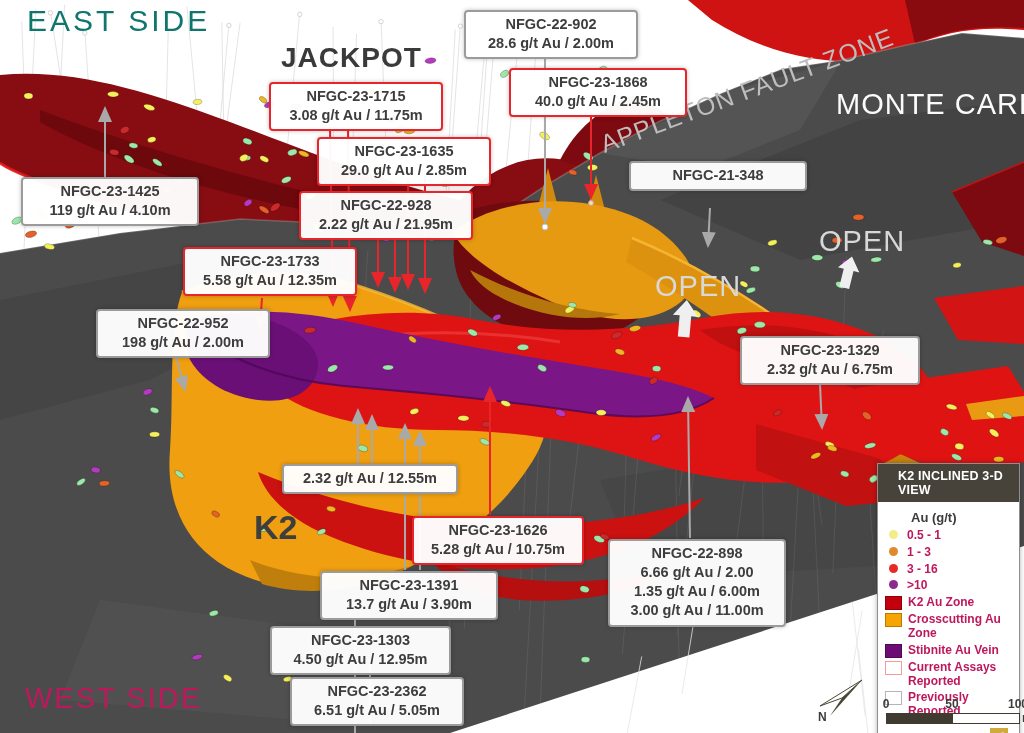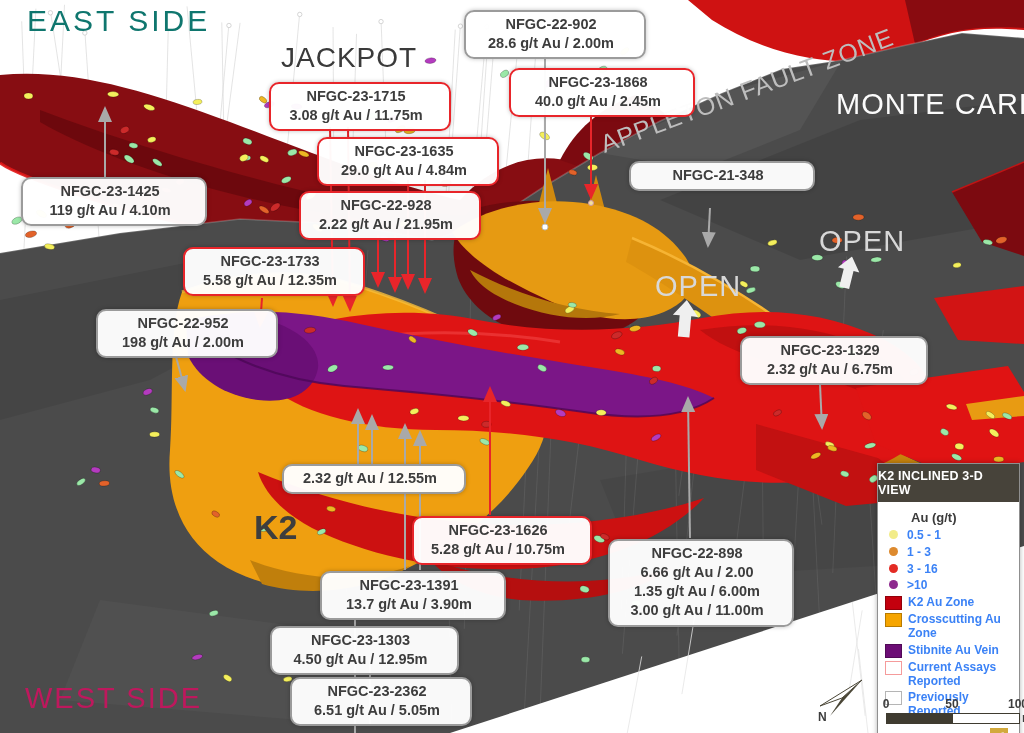--- a/index.html
+++ b/index.html
@@ -1,45 +1,45 @@
 <!DOCTYPE html>
 <html><head>
 <meta charset="utf-8">
 <style>
   html,body{margin:0;padding:0;background:#888;}
   .stage{position:relative;width:1024px;height:733px;overflow:hidden;background:#fff;
          font-family:"Liberation Sans",sans-serif;}
   .stage svg.scene{position:absolute;left:0;top:0;z-index:0;}
   
   .callout{position:absolute;z-index:5;background:rgba(255,255,255,0.97);
-           border:2px solid #9b9b9b;border-radius:10px;
-           padding:3px 14px 4px 6px;text-align:center;color:#3d3d3d;
+           border:2px solid #9b9b9b;border-radius:4px;
+           padding:3px 6px 4px 6px;text-align:center;color:#3d3d3d;
            font-weight:bold;font-size:14.5px;line-height:1.32;
            box-shadow:0 0 4px rgba(0,0,0,0.25);}
   .callout.current{border-color:#e8252a;}
   
   .zlabel{position:absolute;z-index:4;white-space:nowrap;}
   .east{left:27px;top:4px;font-size:30px;letter-spacing:3px;color:#0f766e;}
-  .jackpot{left:281px;top:42px;font-size:28px;font-weight:normal;color:#3a3a3a;letter-spacing:1px;}
+  .jackpot{left:281px;top:42px;font-size:28px;font-weight:bold;color:#3a3a3a;letter-spacing:1px;}
   .appleton{left:592px;top:78px;width:300px;font-size:25px;color:#bdbdbd;letter-spacing:1px;
             transform:rotate(-20.5deg);transform-origin:center;}
   .monte{left:836px;top:88px;font-size:29px;color:#fbfbfb;letter-spacing:1px;}
   .openl{left:655px;top:270px;font-size:29px;color:#d8d8d8;letter-spacing:1px;}
   .openr{left:819px;top:225px;font-size:29px;color:#d8d8d8;letter-spacing:1px;}
   .k2label{left:254px;top:508px;font-size:34px;font-weight:bold;color:#3e3e3e;}
   .west{left:25px;top:682px;font-size:29px;letter-spacing:2px;color:#be185d;}
   .openarrow{position:absolute;z-index:4;}
   
   .legend{position:absolute;z-index:6;left:877px;top:463px;width:141px;background:#fff;
           border:1px solid #8f8f8f;box-shadow:0 0 5px rgba(0,0,0,0.3);}
   .legend-header{background:#47433a;color:#fff;font-weight:bold;font-size:12.5px;
-                 padding:5px 4px 5px 0;letter-spacing:0.2px;}
+                 padding:5px 4px 5px 20px;letter-spacing:0.2px;}
   .legend-body{padding:6px 6px 8px 7px;}
   .au-title{font-weight:bold;font-size:13px;color:#3b3b3b;margin:2px 0 4px 26px;}
-  .lrow{display:flex;align-items:flex-start;margin:3px 0;font-size:12px;color:#3b82f6;
+  .lrow{display:flex;align-items:flex-start;margin:3px 0;font-size:12px;color:#be185d;
         font-weight:bold;line-height:1.15;}
   .lrow .dot{width:9px;height:9px;border-radius:50%;margin:1px 9px 0 4px;flex:none;}
   .lrow .sq{width:15px;height:12px;margin:0 6px 0 0;flex:none;border:1px solid rgba(0,0,0,0.25);}
   .lrow .sw{width:15px;height:12px;margin:0 6px 0 0;flex:none;background:#fff;}
   .sw.current{border:1.5px solid #f59b9b;}
   .sw.previous{border:1.5px solid #b5b5b5;}
   .lrow .ltext{max-width:100px;}
   .logo{margin-top:8px;text-align:right;padding-right:2px;}
   
   .scalebar{position:absolute;z-index:6;left:876px;top:697px;width:148px;height:32px;}
@@ -398,21 +398,21 @@
   <div class="callout current" style="left:509px;top:68px;width:162px">
     <div>NFGC-23-1868</div>
     <div>40.0 g/t Au / 2.45m</div>
   </div>
   <div class="callout current" style="left:269px;top:82px;width:158px">
     <div>NFGC-23-1715</div>
     <div>3.08 g/t Au / 11.75m</div>
   </div>
   <div class="callout current" style="left:317px;top:137px;width:158px">
     <div>NFGC-23-1635</div>
-    <div>29.0 g/t Au / 4.84m</div>
+    <div>29.0 g/t Au / 2.85m</div>
   </div>
   <div class="callout current" style="left:299px;top:191px;width:158px">
     <div>NFGC-22-928</div>
     <div>2.22 g/t Au / 21.95m</div>
   </div>
   <div class="callout" style="left:21px;top:177px;width:162px">
     <div>NFGC-23-1425</div>
     <div>119 g/t Au / 4.10m</div>
   </div>
   <div class="callout" style="left:629px;top:161px;width:162px">

